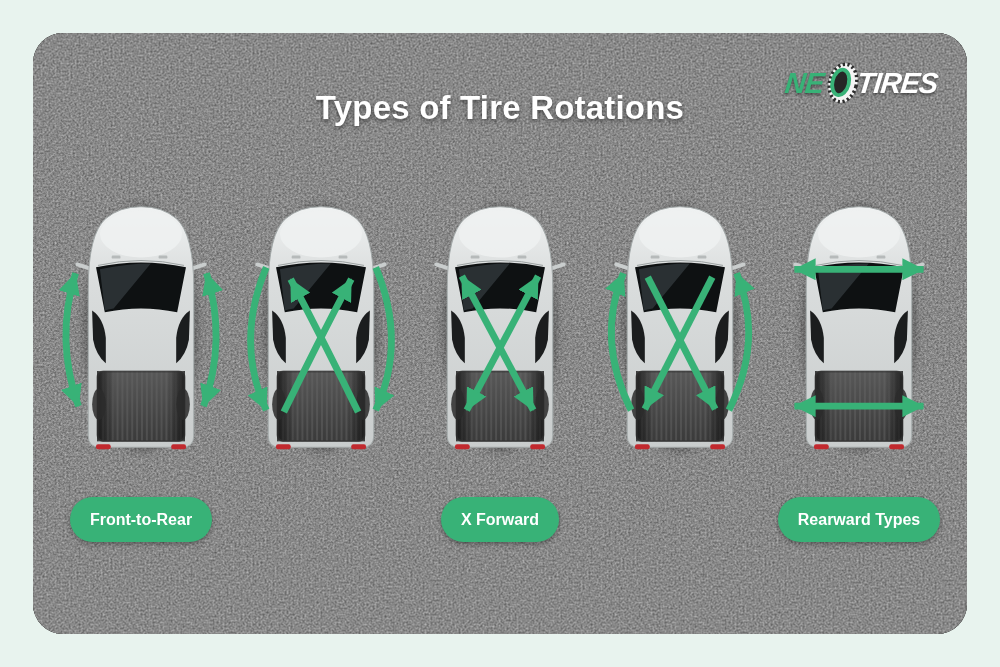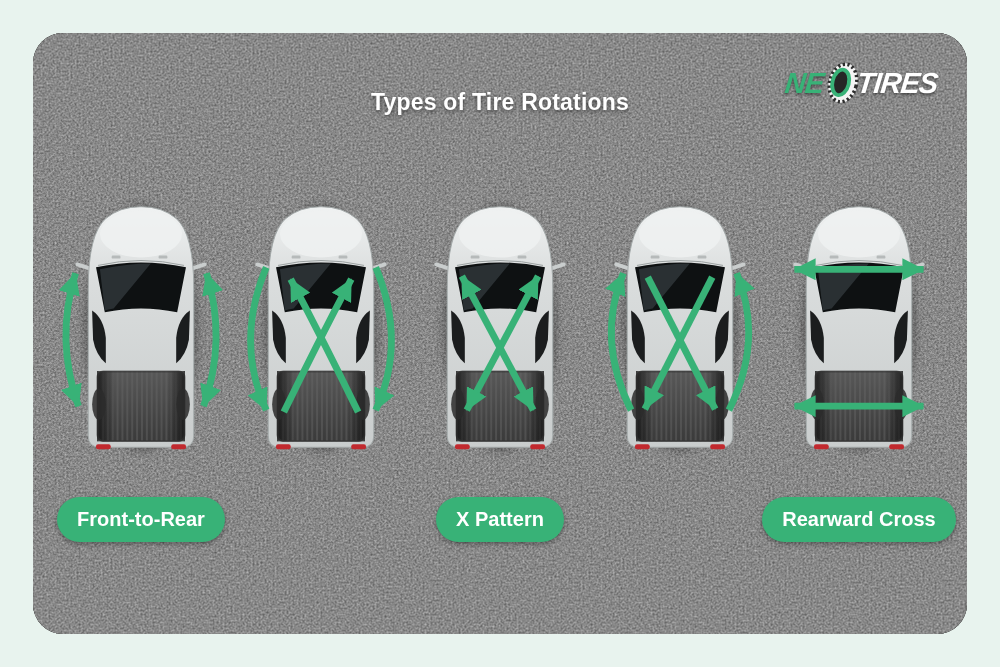--- a/index.html
+++ b/index.html
@@ -17,38 +17,38 @@
     position:absolute;top:26px;right:30px;
     display:flex;align-items:center;
     font-style:italic;font-weight:bold;font-size:29px;letter-spacing:-1px;
     text-shadow:0 2px 3px rgba(0,0,0,.45);
   }
   .logo-ne{color:#38b277;transform:skewX(-6deg);}
   .logo-tires{color:#ffffff;transform:skewX(-6deg);margin-left:-4px;}
   .tire{margin:0 -3px 0 -2px;}
   .title{
     position:absolute;top:56px;left:0;width:100%;margin:0;
-    text-align:center;color:#ffffff;font-size:23px;font-weight:bold;
+    text-align:center;color:#ffffff;font-size:33px;font-weight:bold;
     letter-spacing:.2px;text-shadow:0 2px 4px rgba(0,0,0,.5);
   }
   .cars-row{
     position:absolute;top:162px;left:20px;right:20px;
     display:flex;justify-content:space-between;
   }
   .car-cell{width:176px;height:264px;}
   .car-cell svg{overflow:visible;display:block;}
   .labels-row{
     position:absolute;top:464px;left:20px;right:20px;
     display:flex;justify-content:space-between;
   }
   .label-cell{width:176px;display:flex;justify-content:center;align-items:flex-start;}
   .pill{
     height:45px;display:flex;align-items:center;justify-content:center;
     padding:0 20px;border-radius:23px;background:#38b277;
-    color:#ffffff;font-size:20px;font-weight:bold;white-space:nowrap;
+    color:#ffffff;font-size:16px;font-weight:bold;white-space:nowrap;
     box-shadow:0 2px 5px rgba(0,0,0,.35);flex-shrink:0;
   }
   .defs-holder{position:absolute;width:0;height:0;}
 </style>
 </head>
 <body>
 
 <svg class="defs-holder" aria-hidden="true">
   <defs>
     <linearGradient id="bodyGrad" x1="0" y1="0" x2="0" y2="1">
@@ -192,21 +192,21 @@
             <use href="#car-top"></use>
             <use href="#arr-side-to-side"></use>
           </svg>
         </div>
       </div>
     <div class="labels-row" id="labels-row">
         <div class="label-cell">
           <div class="pill">Front-to-Rear</div>
         </div>
         <div class="label-cell">
-          <div class="pill">X Pattern</div>
+          <div class="pill">X Forward</div>
         </div>
         <div class="label-cell">
-          <div class="pill">Rearward Cross</div>
+          <div class="pill">Rearward Types</div>
         </div>
       </div>
 
   </div>
 </div>
 
 </body></html>

